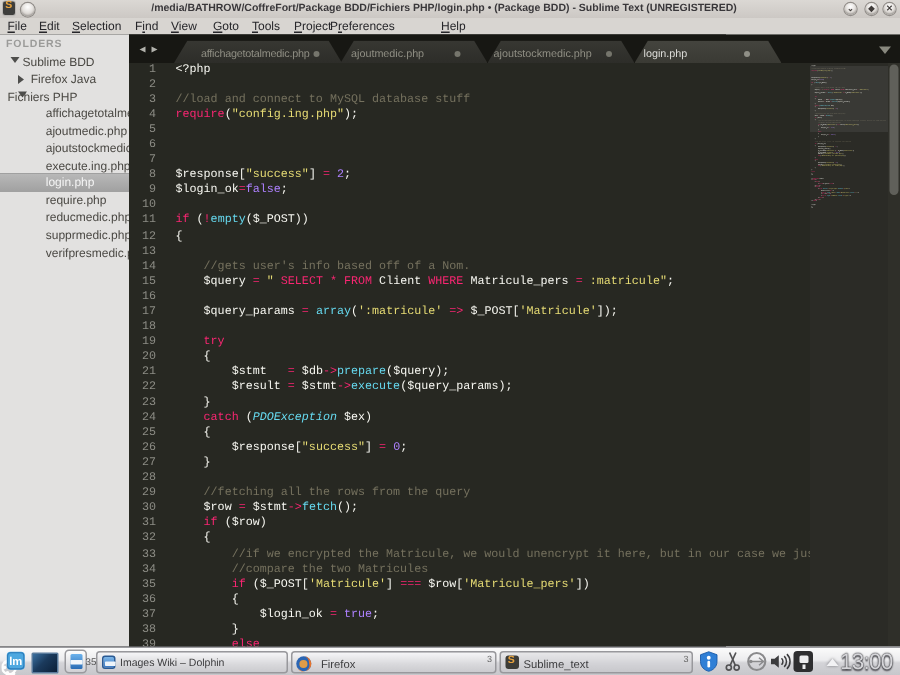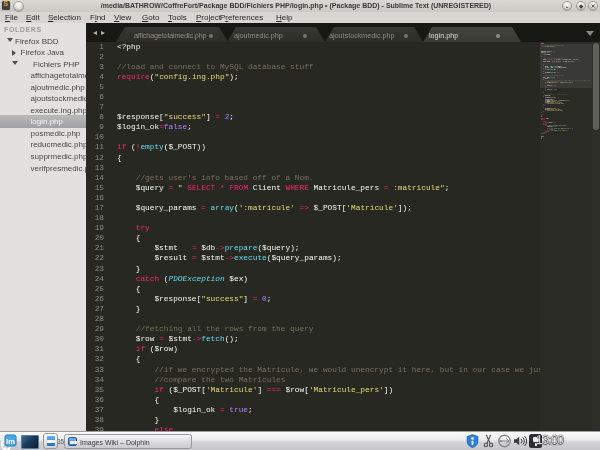--- a/index.html
+++ b/index.html
@@ -45,21 +45,21 @@
 #viewrect{position:absolute;left:454px;top:21px;width:53px;height:44px;background:rgba(255,255,255,0.07)}
 #scrolltrack{position:absolute;left:506px;top:19px;width:8px;height:389px;background:#2f2f29}
 #scrollpill{position:absolute;left:506.5px;top:20px;width:6px;height:87px;border-radius:3px;background:#60605a}
 
 #taskbar{position:absolute;left:0;top:431px;width:600px;height:19px;background:linear-gradient(180deg,#fbfbfb 0%,#ececee 45%,#d4d4d8 55%,#c7c7cb 100%);border-top:1px solid #9c9ca0}
 .tbtn{position:absolute;top:1.5px;height:15.5px;border:1px solid #98989c;border-radius:2.5px;background:linear-gradient(#f6f6f8,#d9d9dc 60%,#cbcbcf);font-size:7.5px;color:#3c3c3e;white-space:nowrap;overflow:hidden}
 .tbtn .bicon{position:absolute;left:2.5px;top:2.5px;width:9px;height:9px;border-radius:2px}
 .tbtn .btx{position:absolute;left:15px;top:3.5px}
 .tbtn .badge{position:absolute;right:2px;top:2px;font-size:6px;color:#666}
 .trayicon{position:absolute}
-#clock{position:absolute;left:536px;top:0.5px;font-size:12px;color:#d4d4d8;letter-spacing:-0.5px;text-shadow:0 0 1px #38383c,0 0 1px #38383c,0 1px 1px #5e5e64}
+#clock{position:absolute;left:560px;top:0.5px;font-size:15px;color:#d4d4d8;letter-spacing:-0.5px;text-shadow:0 0 1px #38383c,0 0 1px #38383c,0 1px 1px #5e5e64}
 </style></head>
 <body>
 <div id="root">
 
   <div id="titlebar">
     <div class="ticon"></div>
     <div class="circbtn" style="left:14px;width:9px;height:9px"></div>
     <div id="title-text">/media/BATHROW/CoffreFort/Package BDD/Fichiers PHP/login.php • (Package BDD) - Sublime Text (UNREGISTERED)</div>
     <div class="circbtn" style="left:563px">
         <span>⌄</span>
@@ -75,54 +75,54 @@
   <div id="menubar">
     <span style="left:5px"><u>F</u>ile</span>
     <span style="left:26px"><u>E</u>dit</span>
     <span style="left:48px"><u>S</u>election</span>
     <span style="left:90px">F<u>i</u>nd</span>
     <span style="left:114px"><u>V</u>iew</span>
     <span style="left:142px"><u>G</u>oto</span>
     <span style="left:168px"><u>T</u>ools</span>
     <span style="left:196px"><u>P</u>roject</span>
     <span style="left:220px">P<u>r</u>eferences</span>
-    <span style="left:276px"><u>H</u>elp</span>
+    <span style="left:294px"><u>H</u>elp</span>
   </div>
 
   <div id="sidebar">
     <div class="hdr">FOLDERS</div>
     <div class="srow" style="top:12.5px">
         <span class="tri down" style="left:6.5px"></span>
-        <span class="lbl" style="left:15px">Firefox BDD</span>
+        <span class="lbl" style="left:15px">Sublime BDD</span>
       </div>
     <div class="srow" style="top:24.05px">
         <span class="tri right" style="left:12px"></span>
         <span class="lbl" style="left:20.5px">Firefox Java</span>
       </div>
     <div class="srow" style="top:35.6px">
         <span class="tri down" style="left:12px"></span>
-        <span class="lbl" style="left:33px">Fichiers PHP</span>
+        <span class="lbl" style="left:5px">Fichiers PHP</span>
       </div>
     <div class="srow" style="top:47.15px">
         <span class="lbl" style="left:30.5px">affichagetotalmedic.php</span>
       </div>
     <div class="srow" style="top:58.7px">
         <span class="lbl" style="left:30.5px">ajoutmedic.php</span>
       </div>
     <div class="srow" style="top:70.25px">
         <span class="lbl" style="left:30.5px">ajoutstockmedic.php</span>
       </div>
     <div class="srow" style="top:81.8px">
         <span class="lbl" style="left:30.5px">execute.ing.php</span>
       </div>
     <div class="srow sel" style="top:93.35px">
         <span class="lbl" style="left:30.5px">login.php</span>
       </div>
     <div class="srow" style="top:104.9px">
-        <span class="lbl" style="left:30.5px">posmedic.php</span>
+        <span class="lbl" style="left:30.5px">require.php</span>
       </div>
     <div class="srow" style="top:116.45px">
         <span class="lbl" style="left:30.5px">reducmedic.php</span>
       </div>
     <div class="srow" style="top:128px">
         <span class="lbl" style="left:30.5px">supprmedic.php</span>
       </div>
     <div class="srow" style="top:139.55px">
         <span class="lbl" style="left:30.5px">verifpresmedic.php</span>
       </div>
@@ -343,21 +343,37 @@
     </div>
     <span style="position:absolute;left:57px;top:6px;font-size:6.5px;color:#555">35</span>
 
     <div class="tbtn" style="left:64px;width:128px">
       <div class="bicon" style="background:linear-gradient(#7db6e8,#3a78c2);border:0.5px solid #2a5a94">
           <div style="position:absolute;left:1px;top:3px;width:7px;height:3px;background:#eef4fa;border-radius:0.5px"></div>
         </div>
       <span class="btx" style="font-size:7px;top:4px">Images Wiki – Dolphin</span>
     </div>
 
-
+    <div class="tbtn" style="left:194px;width:137px">
+      <svg style="position:absolute;left:2px;top:2px" width="11" height="11" viewBox="0 0 11 11">
+        <circle cx="5.5" cy="5.5" r="5" fill="#2a65b4"></circle>
+        <path d="M5.5 0.5 A5 5 0 1 1 1.2 8 A4 4 0 0 0 9 5 A4.2 4.2 0 0 0 5.5 0.5 Z" fill="#e8732a"></path>
+        <circle cx="5.3" cy="5.7" r="2.7" fill="#f5a23c" opacity="0.9"></circle>
+      </svg>
+      <span class="btx" style="left:19px">Firefox</span>
+      <span class="badge">3</span>
+    </div>
+
+    <div class="tbtn" style="left:333px;width:129px;background:linear-gradient(#e8e8ea,#d2d2d6 60%,#c8c8cc)">
+      <div class="bicon" style="background:#3c3c38">
+          <span style="position:absolute;left:2px;top:0px;font-size:7px;color:#e8a33d;font-weight:bold">S</span>
+        </div>
+      <span class="btx">Sublime_text</span>
+      <span class="badge">3</span>
+    </div>
 
     <div class="trayicon" style="left:466px;top:2px">
       <svg width="13" height="14" viewBox="0 0 13 14">
         <path d="M6.5 0.5 L12 2.5 V7 C12 10.5 9.5 12.8 6.5 13.5 C3.5 12.8 1 10.5 1 7 V2.5 Z" fill="#2f7fd6" stroke="#1a5aa8" stroke-width="0.6"></path>
         <circle cx="6.5" cy="4.5" r="1.3" fill="#fff"></circle>
         <rect x="5.6" y="6.5" width="1.8" height="4.5" rx="0.9" fill="#fff"></rect>
       </svg>
     </div>
 
     <div class="trayicon" style="left:482px;top:2px">

